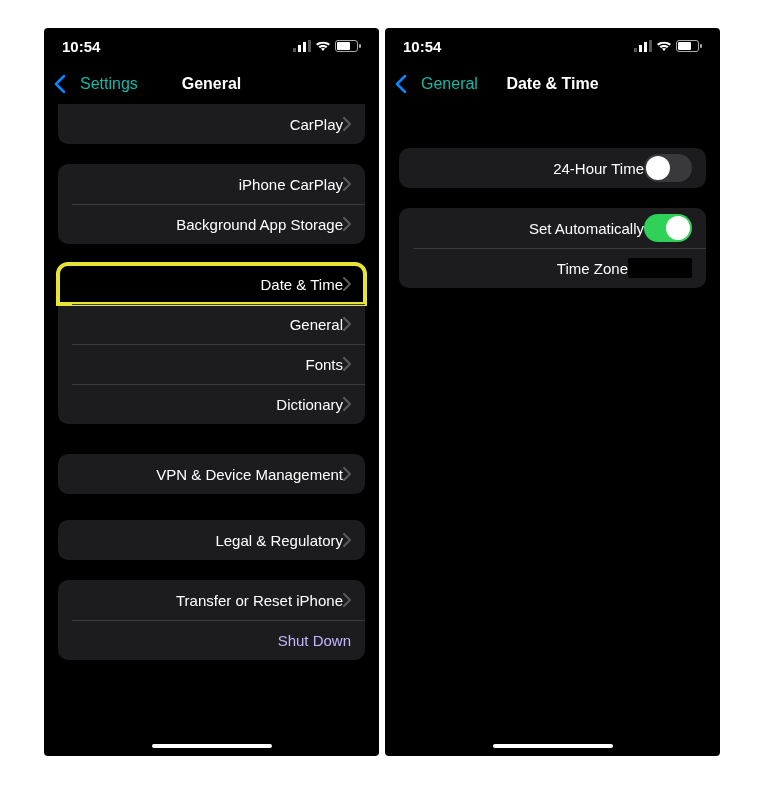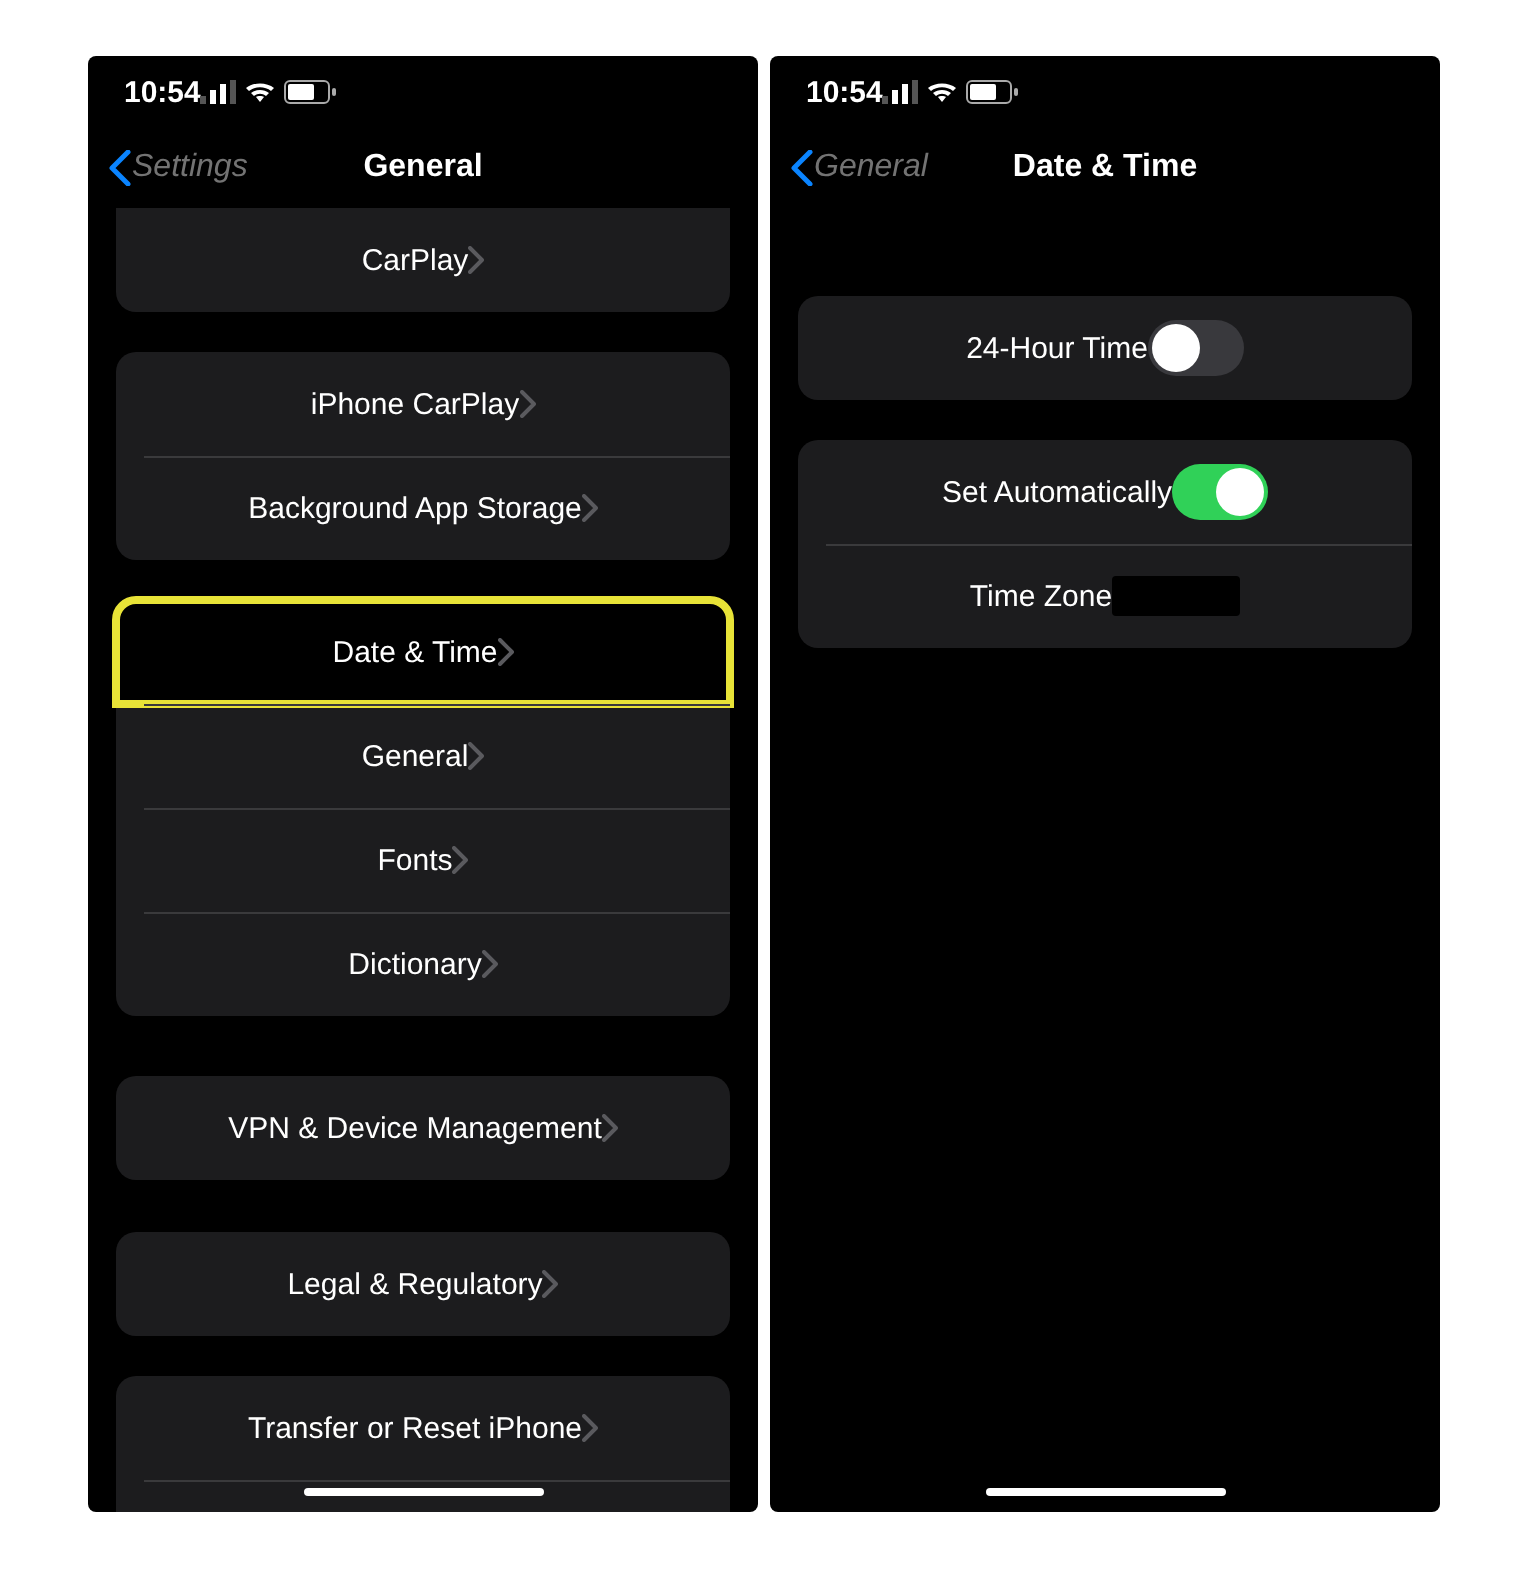--- a/index.html
+++ b/index.html
@@ -25,21 +25,21 @@
     display: flex;
     flex-direction: column;
     position: relative;
     overflow: hidden;
   }
   
   .status-bar {
     height: 36px;
     display: flex;
     align-items: center;
-    justify-content: flex-start;
+    justify-content: space-between;
     padding: 0 18px;
     font-size: 15px;
     font-weight: 600;
   }
   .status-right {
     display: flex;
     align-items: center;
     gap: 4px;
   }
   .status-right svg { display: block; }
@@ -47,24 +47,23 @@
   .nav-bar {
     height: 40px;
     display: flex;
     align-items: center;
     position: relative;
     padding: 0 10px;
   }
   .nav-back {
     display: flex;
     align-items: center;
-    color: #737373;
+    color: #14b8a6;
     font-size: 16px;
-    gap: 0;
-    font-style: italic;
+    gap: 14px;
   }
   .nav-back svg { display:block; }
   .nav-title {
     position: absolute;
     left: 0; right: 0;
     text-align: center;
     font-size: 16px;
     font-weight: 600;
     color: #fff;
     pointer-events: none;
@@ -79,23 +78,23 @@
     background: #1c1c1e;
     border-radius: 10px;
     margin-top: 20px;
     overflow: visible;
   }
   .group.first { margin-top: 0; }
   .phone.right .group.first { margin-top: 44px; }
   .row {
     display: flex;
     align-items: center;
-    justify-content: center;
+    justify-content: flex-end;
     padding: 0 14px;
-    height: 52px;
+    height: 40px;
     font-size: 15px;
     color: #fff;
     position: relative;
   }
   .row + .row::before {
     content: "";
     position: absolute;
     left: 14px;
     right: 0;
     top: 0;

